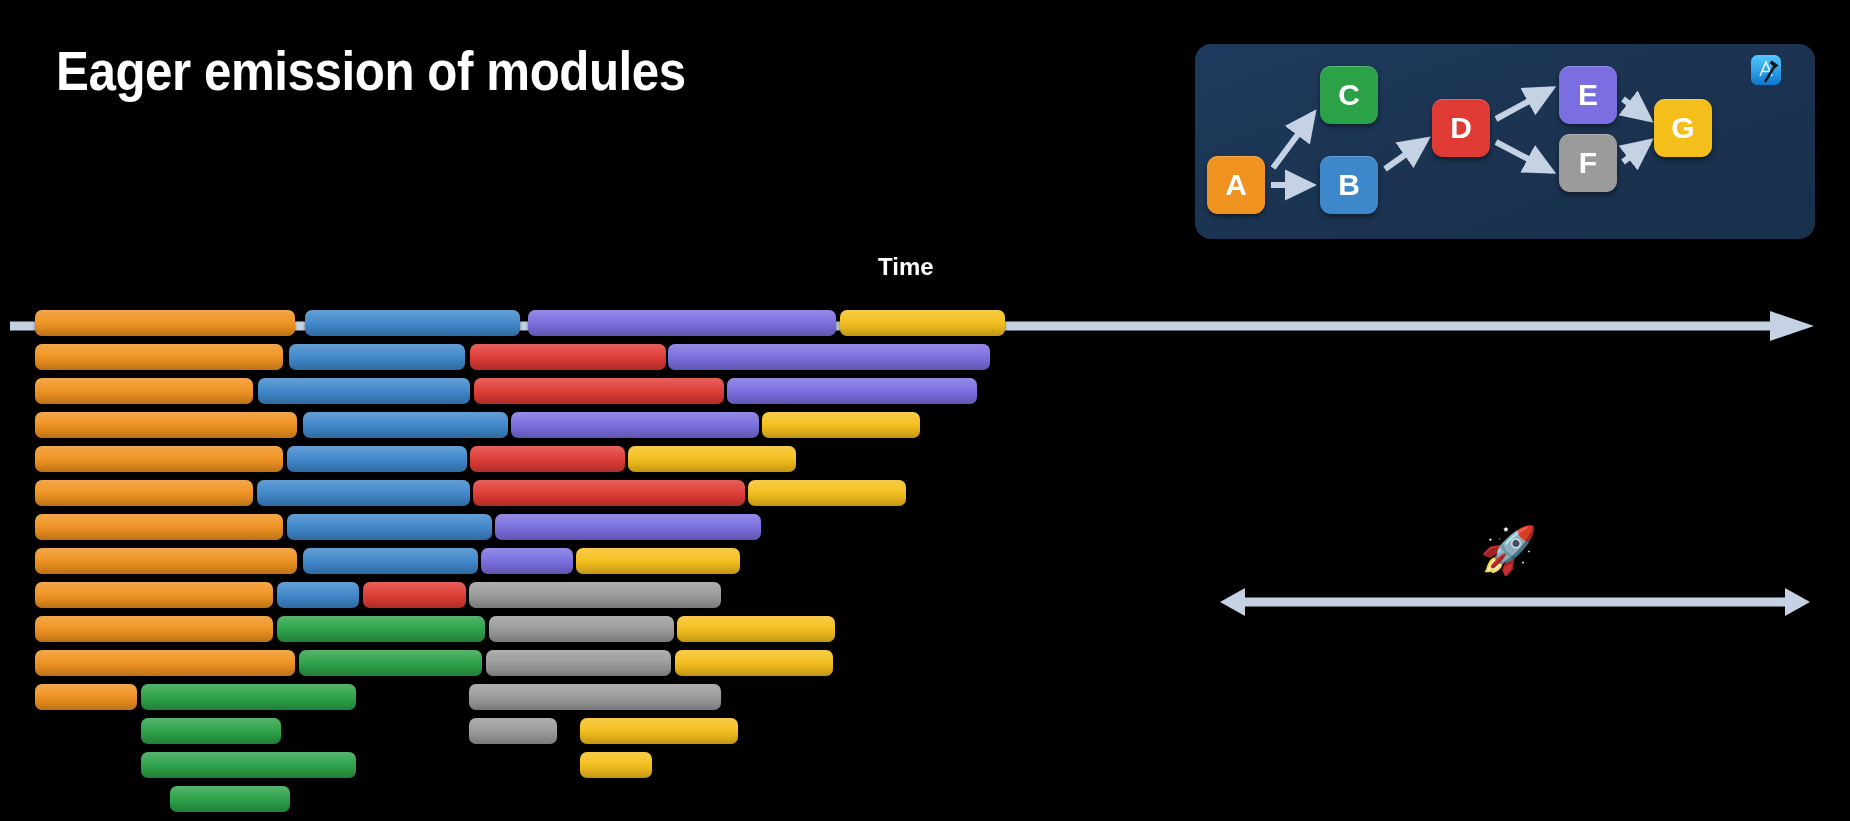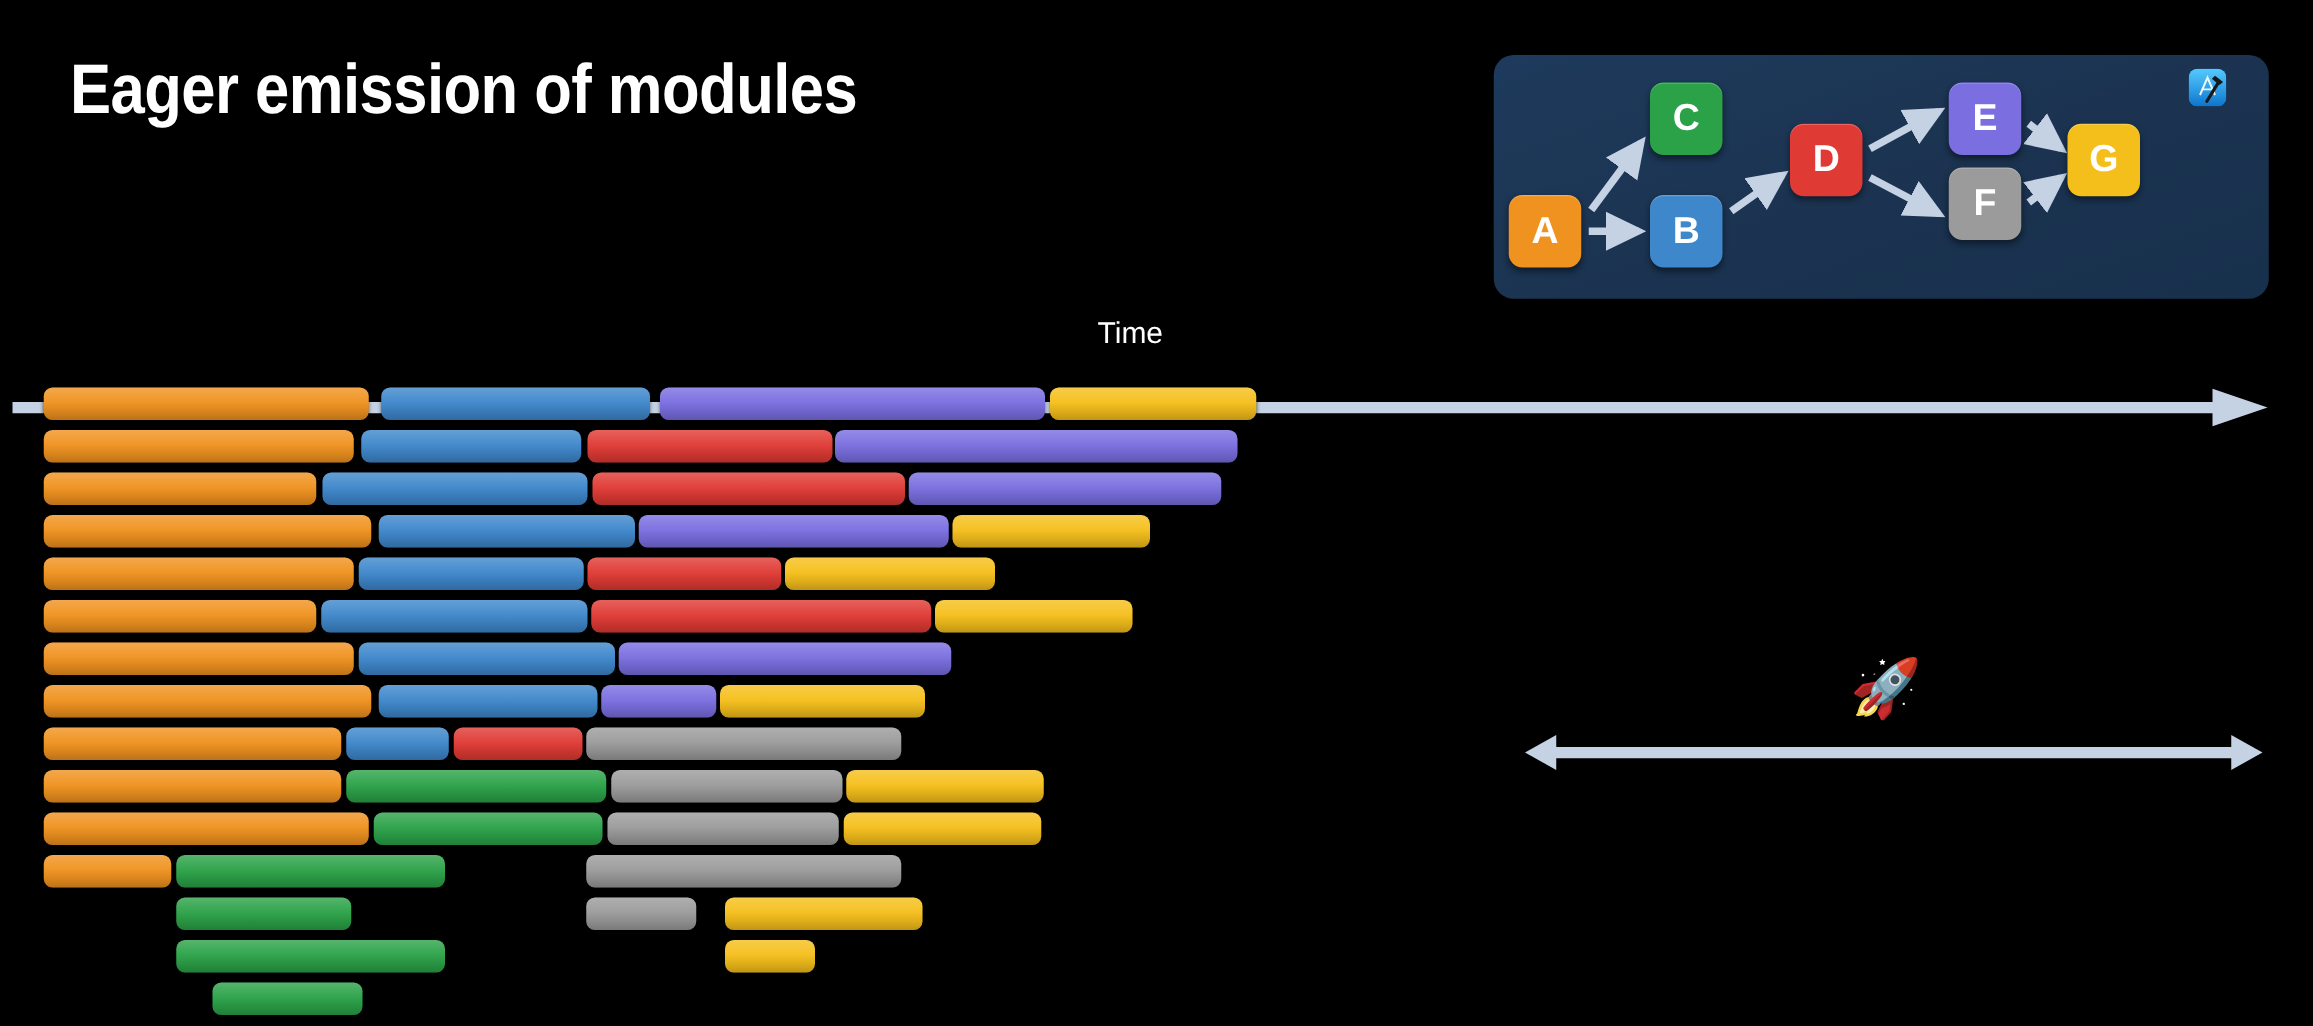--- a/index.html
+++ b/index.html
@@ -49,20 +49,21 @@
     left: 556px; top: 11px;
     width: 30px; height: 30px;
   }
 
   
   #time-label {
     position: absolute;
     left: 878px; top: 234px;
     font-size: 24px;
     color: #ffffff;
+    font-weight: bold;
   }
   #time-axis { position: absolute; left: 0px; top: 290px; width: 1830px; height: 34px; }
   #speed-axis { position: absolute; left: 1215px; top: 566px; width: 600px; height: 34px; }
   #rocket-emoji {
     position: absolute;
     left: 1480px; top: 508px;
     font-size: 46px;
     line-height: 1;
   }
 

